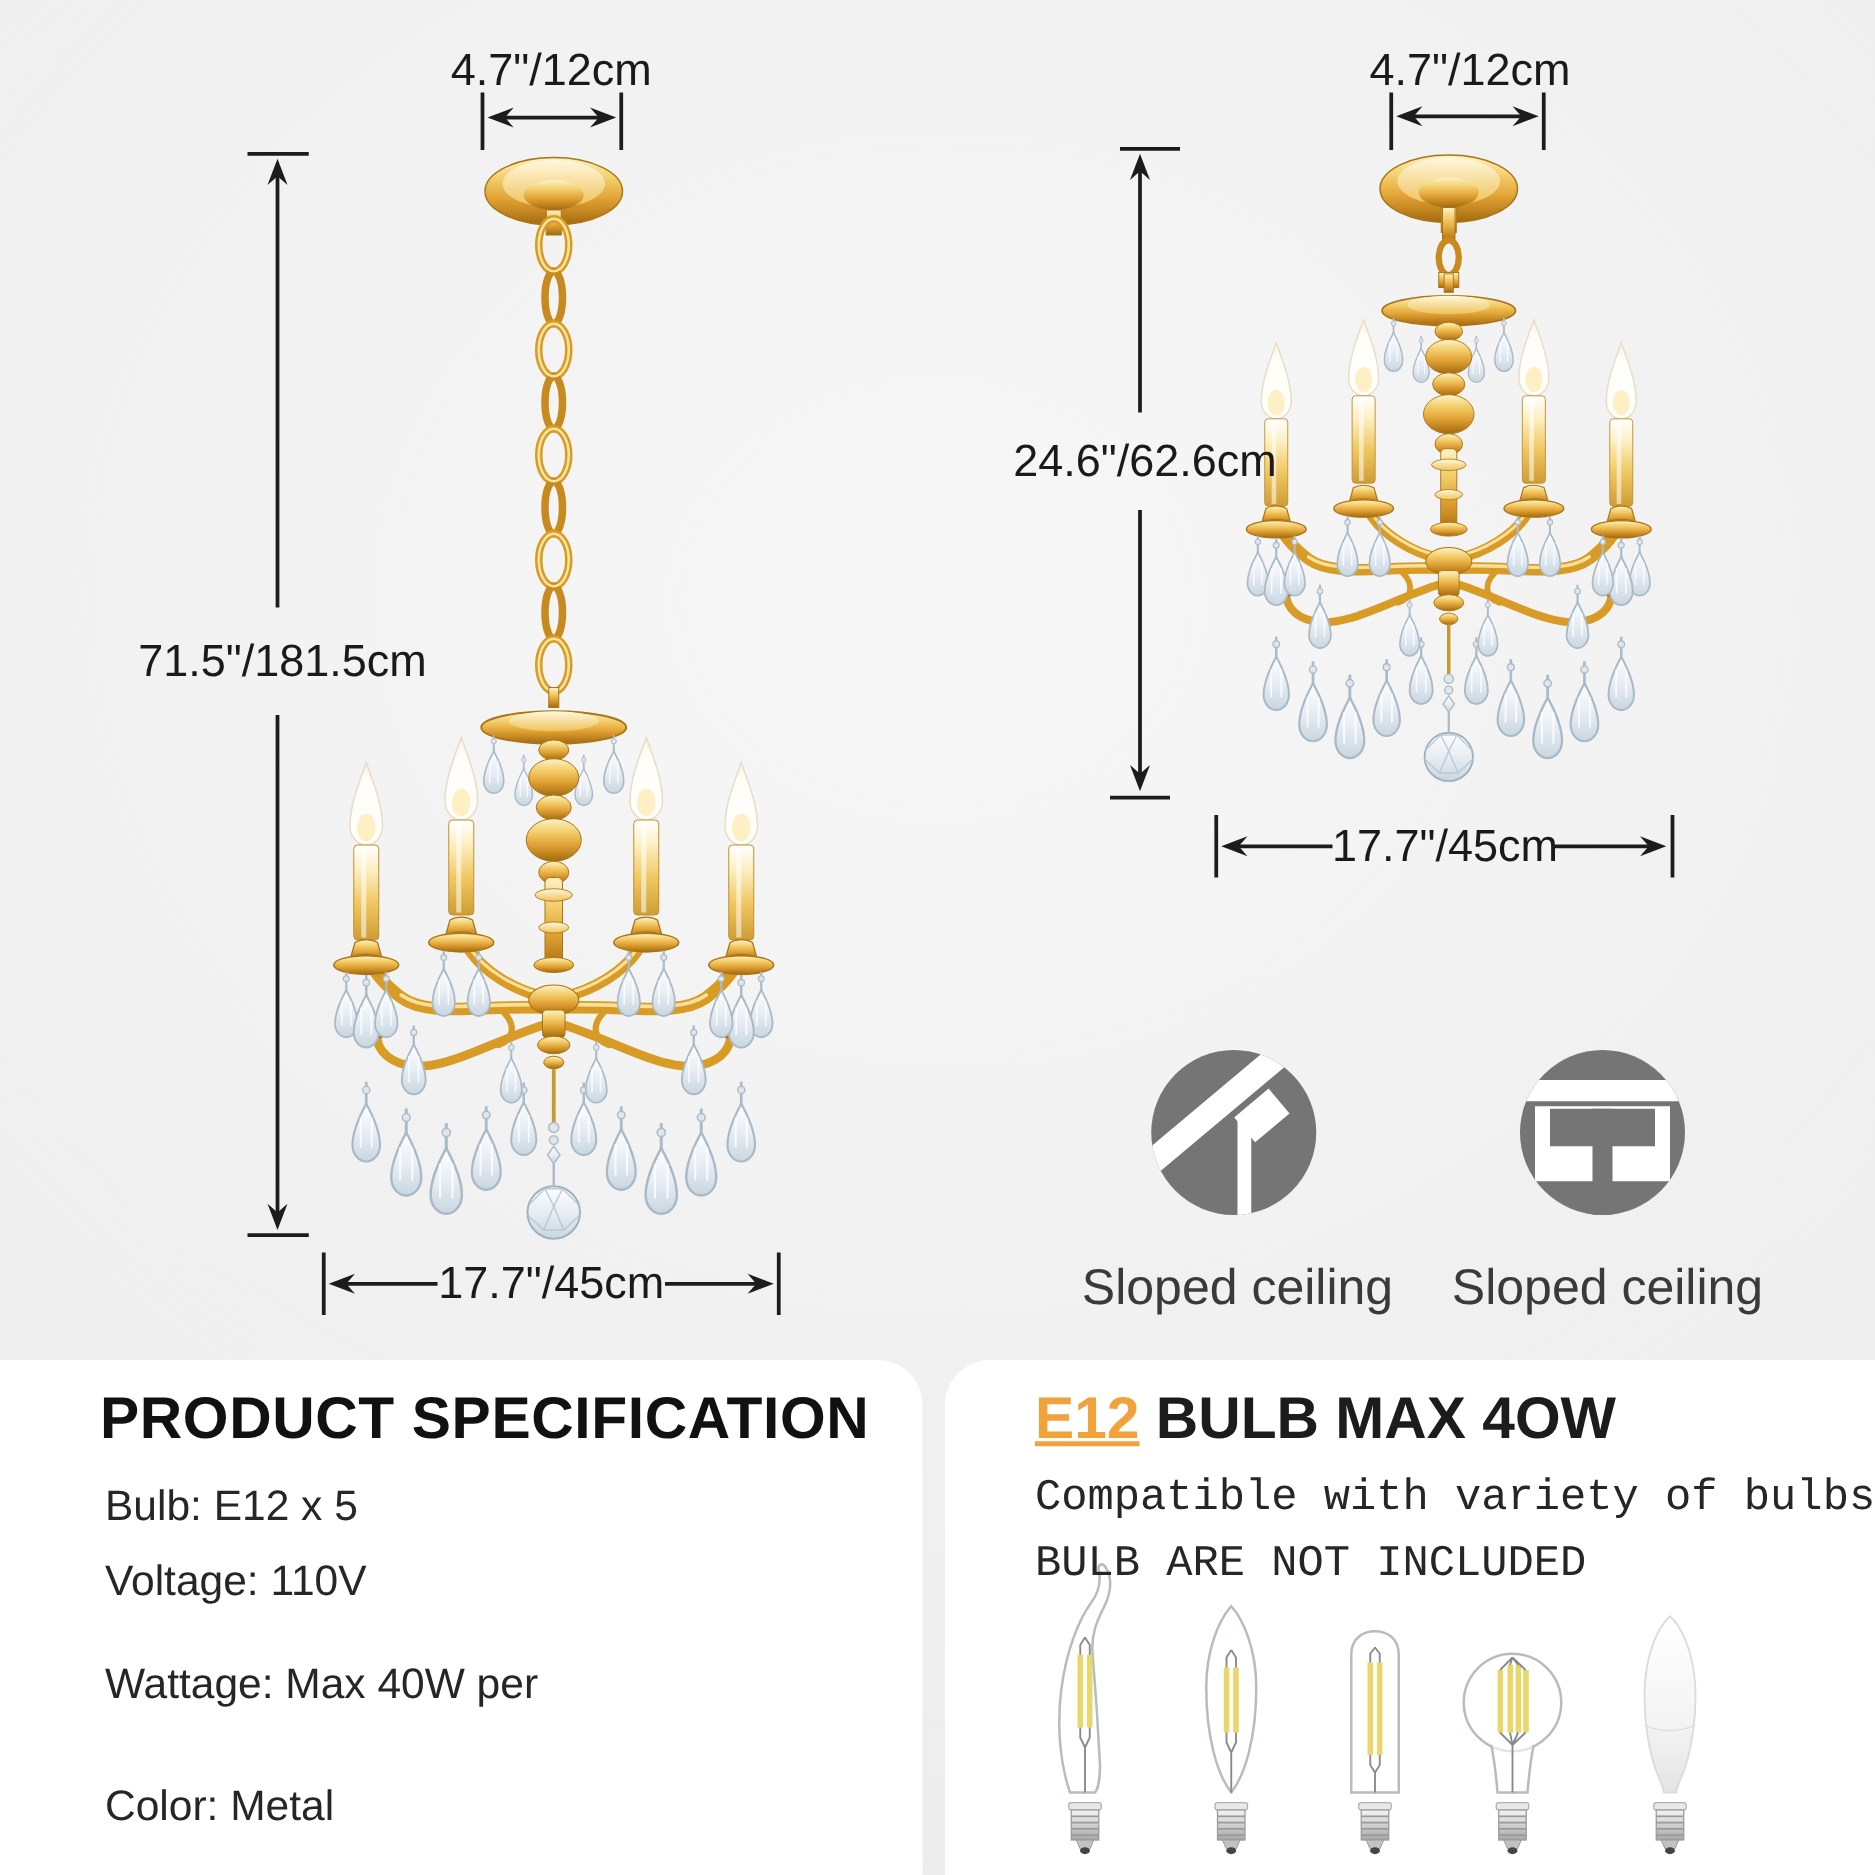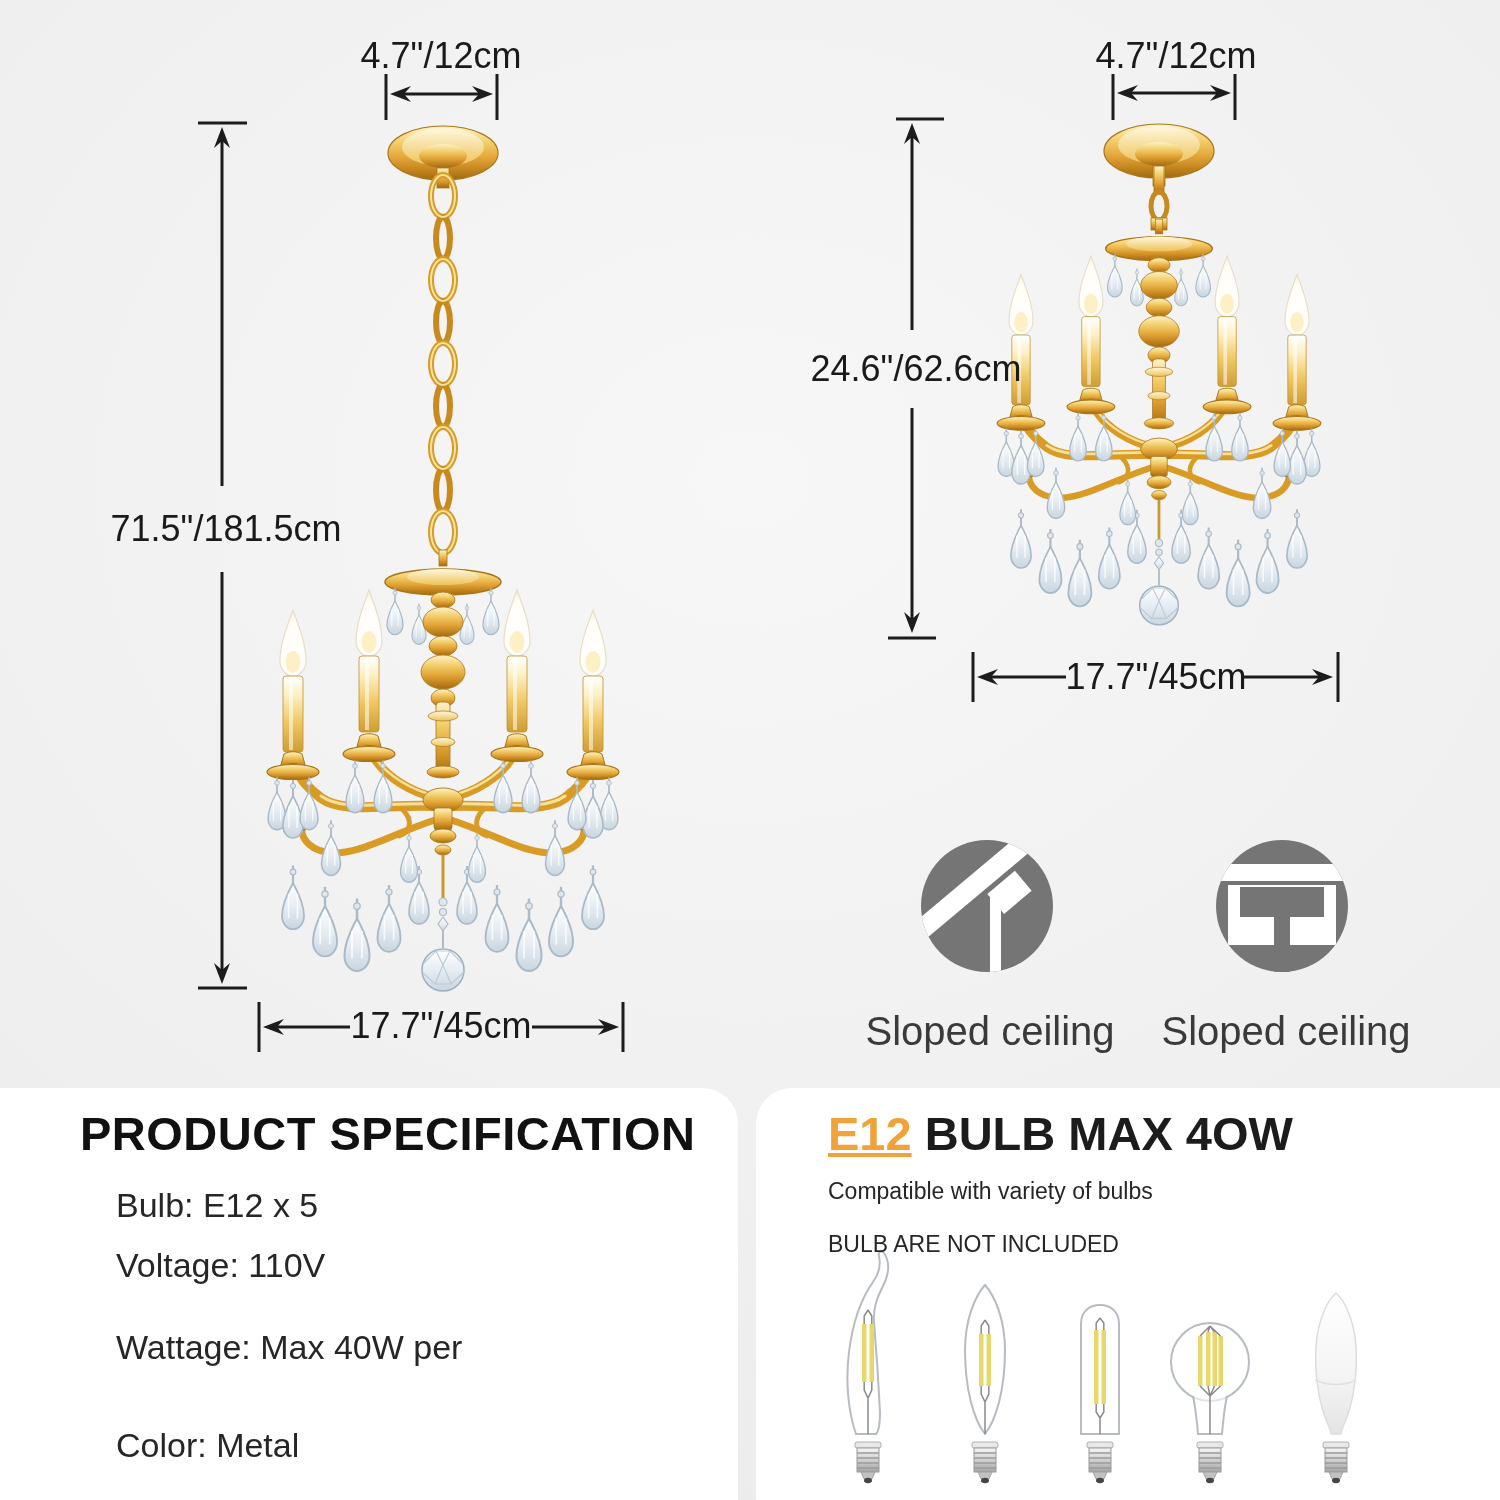--- a/index.html
+++ b/index.html
@@ -14,24 +14,24 @@
   .bulb-card{left:756px;width:744px;border-radius:36px 0 0 0;}
   .dimtxt{
     position:absolute;z-index:3;transform:translate(-50%,-50%);
     font-size:36px;color:#1a1a1a;white-space:nowrap;letter-spacing:0;
   }
   .icolab{
     position:absolute;z-index:3;transform:translate(-50%,-50%);
     font-size:40px;color:#3a3a3a;white-space:nowrap;
   }
   .spec-title{position:absolute;left:80px;top:1106px;z-index:3;font-size:47px;font-weight:bold;color:#111;letter-spacing:.5px;white-space:pre;}
-  .spec-row{position:absolute;left:84px;z-index:3;font-size:34px;color:#262626;white-space:pre;margin-left:32px;}
+  .spec-row{position:absolute;left:84px;z-index:3;font-size:34px;color:#262626;white-space:pre;}
   .bulb-title{position:absolute;left:828px;top:1106px;z-index:3;font-size:47px;font-weight:bold;white-space:pre;color:#1c1c1c;}
   .bulb-title .code{color:#F2A23B;text-decoration:underline;}
-  .bulb-sub{position:absolute;left:828px;z-index:3;font-size:23px;color:#262626;white-space:pre;}
+  .bulb-sub{position:absolute;left:828px;z-index:3;font-size:35px;color:#262626;white-space:pre;font-family:Liberation Mono, monospace;}
 </style>
 </head>
 <body>
 
 <div class="canvas">
 
   <div class="card spec-card"></div>
   <div class="card bulb-card"></div>
 
   <svg class="scene" width="1500" height="1500" viewBox="0 0 1500 1500">

